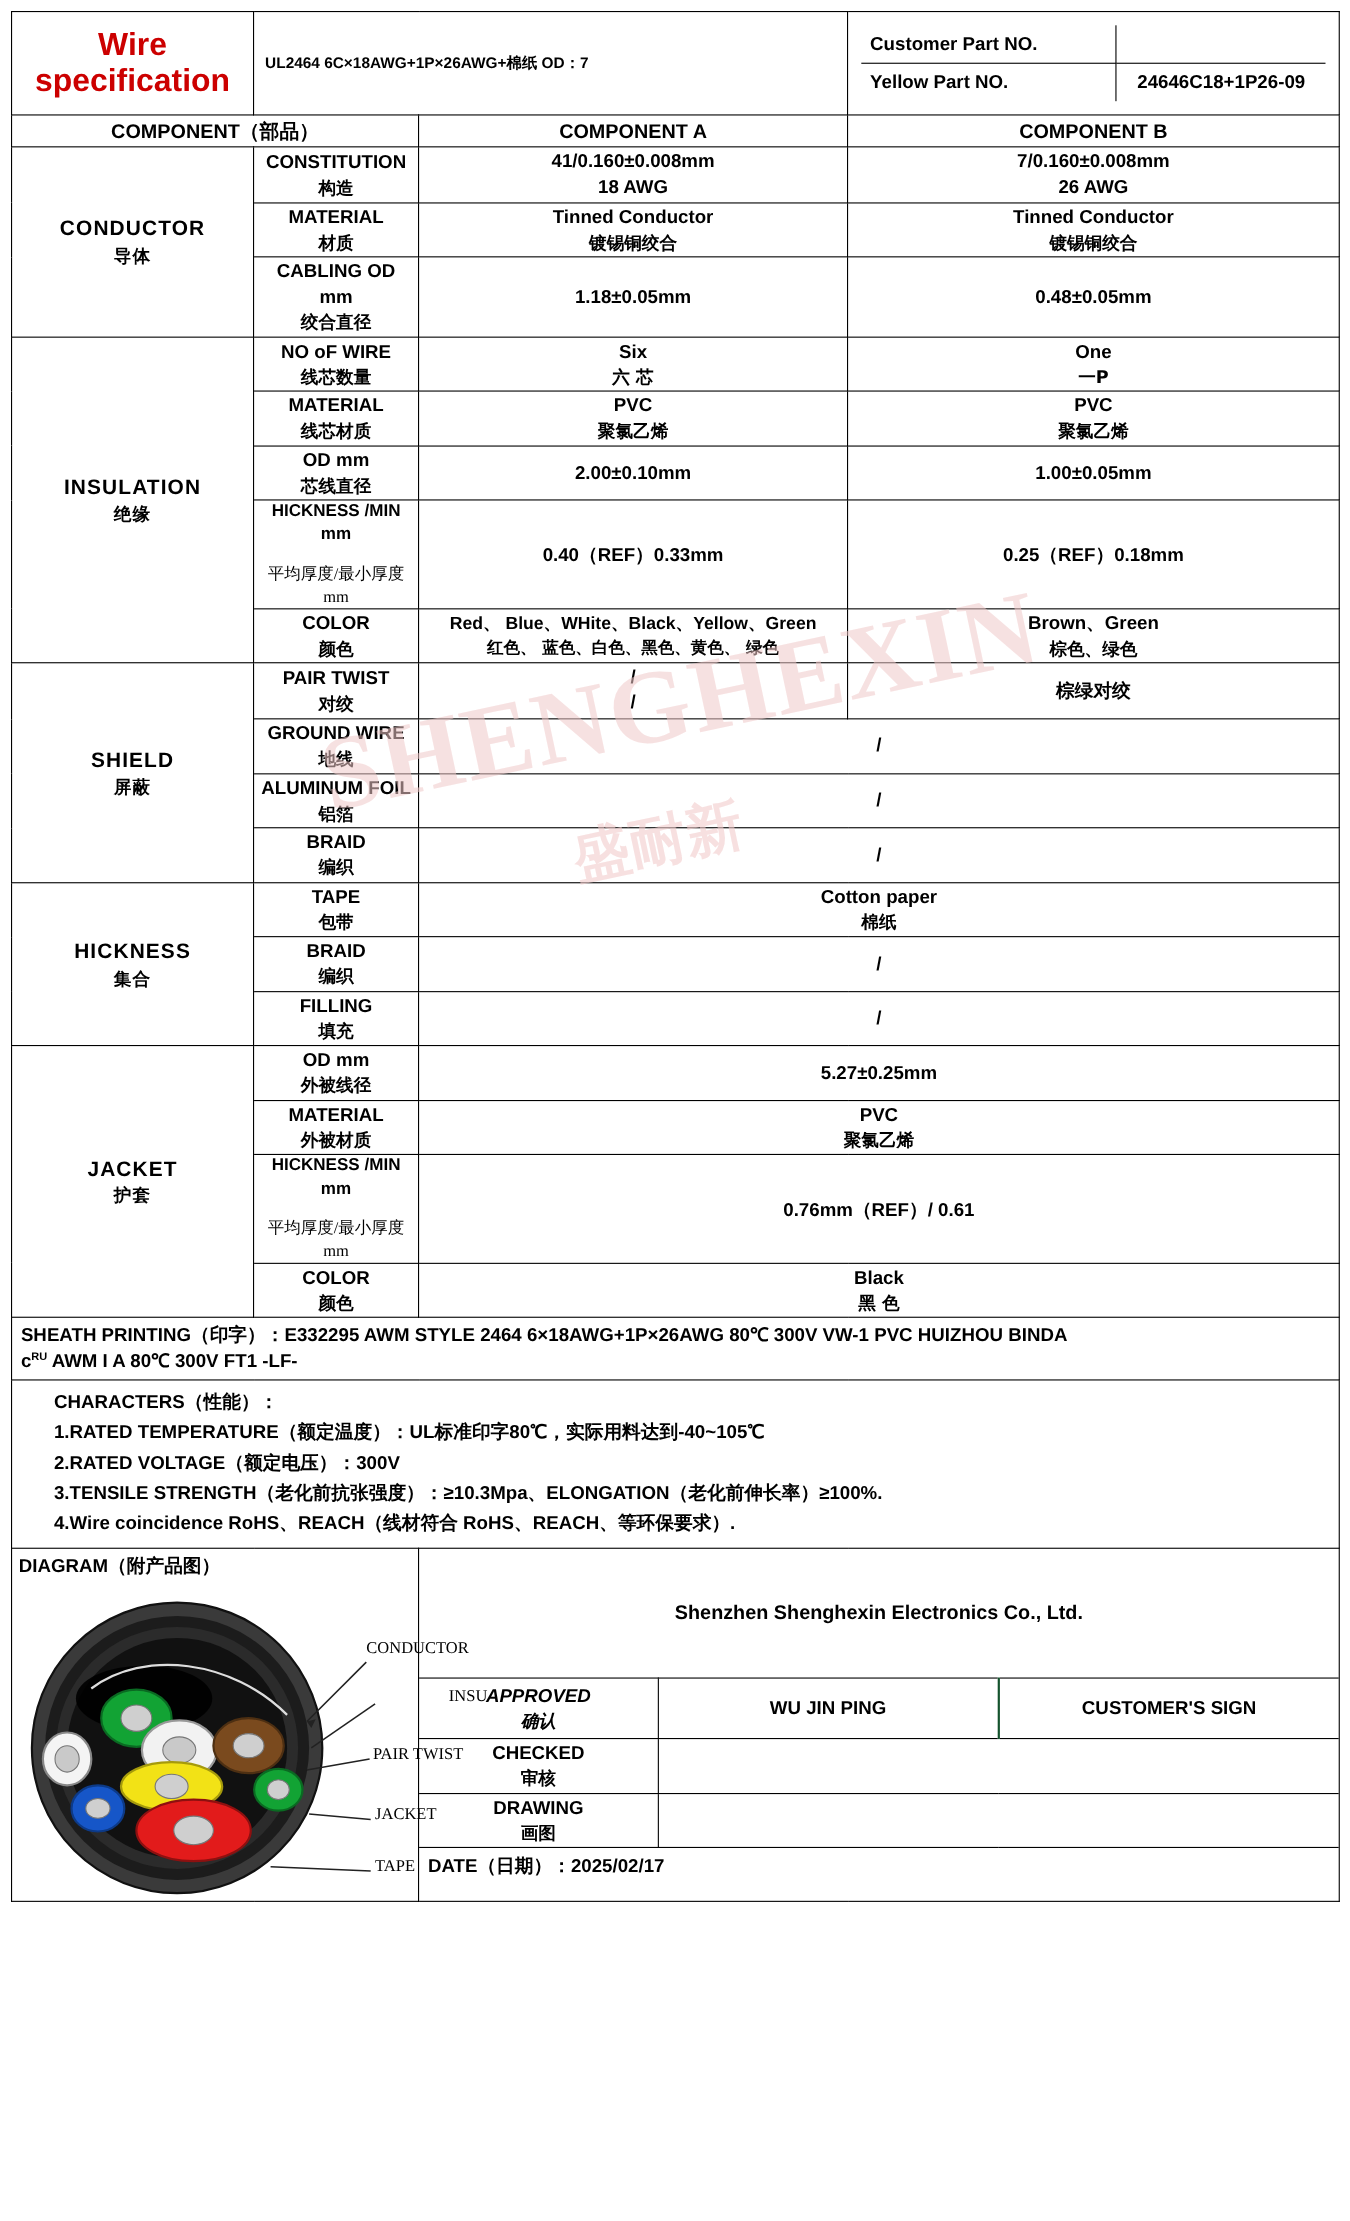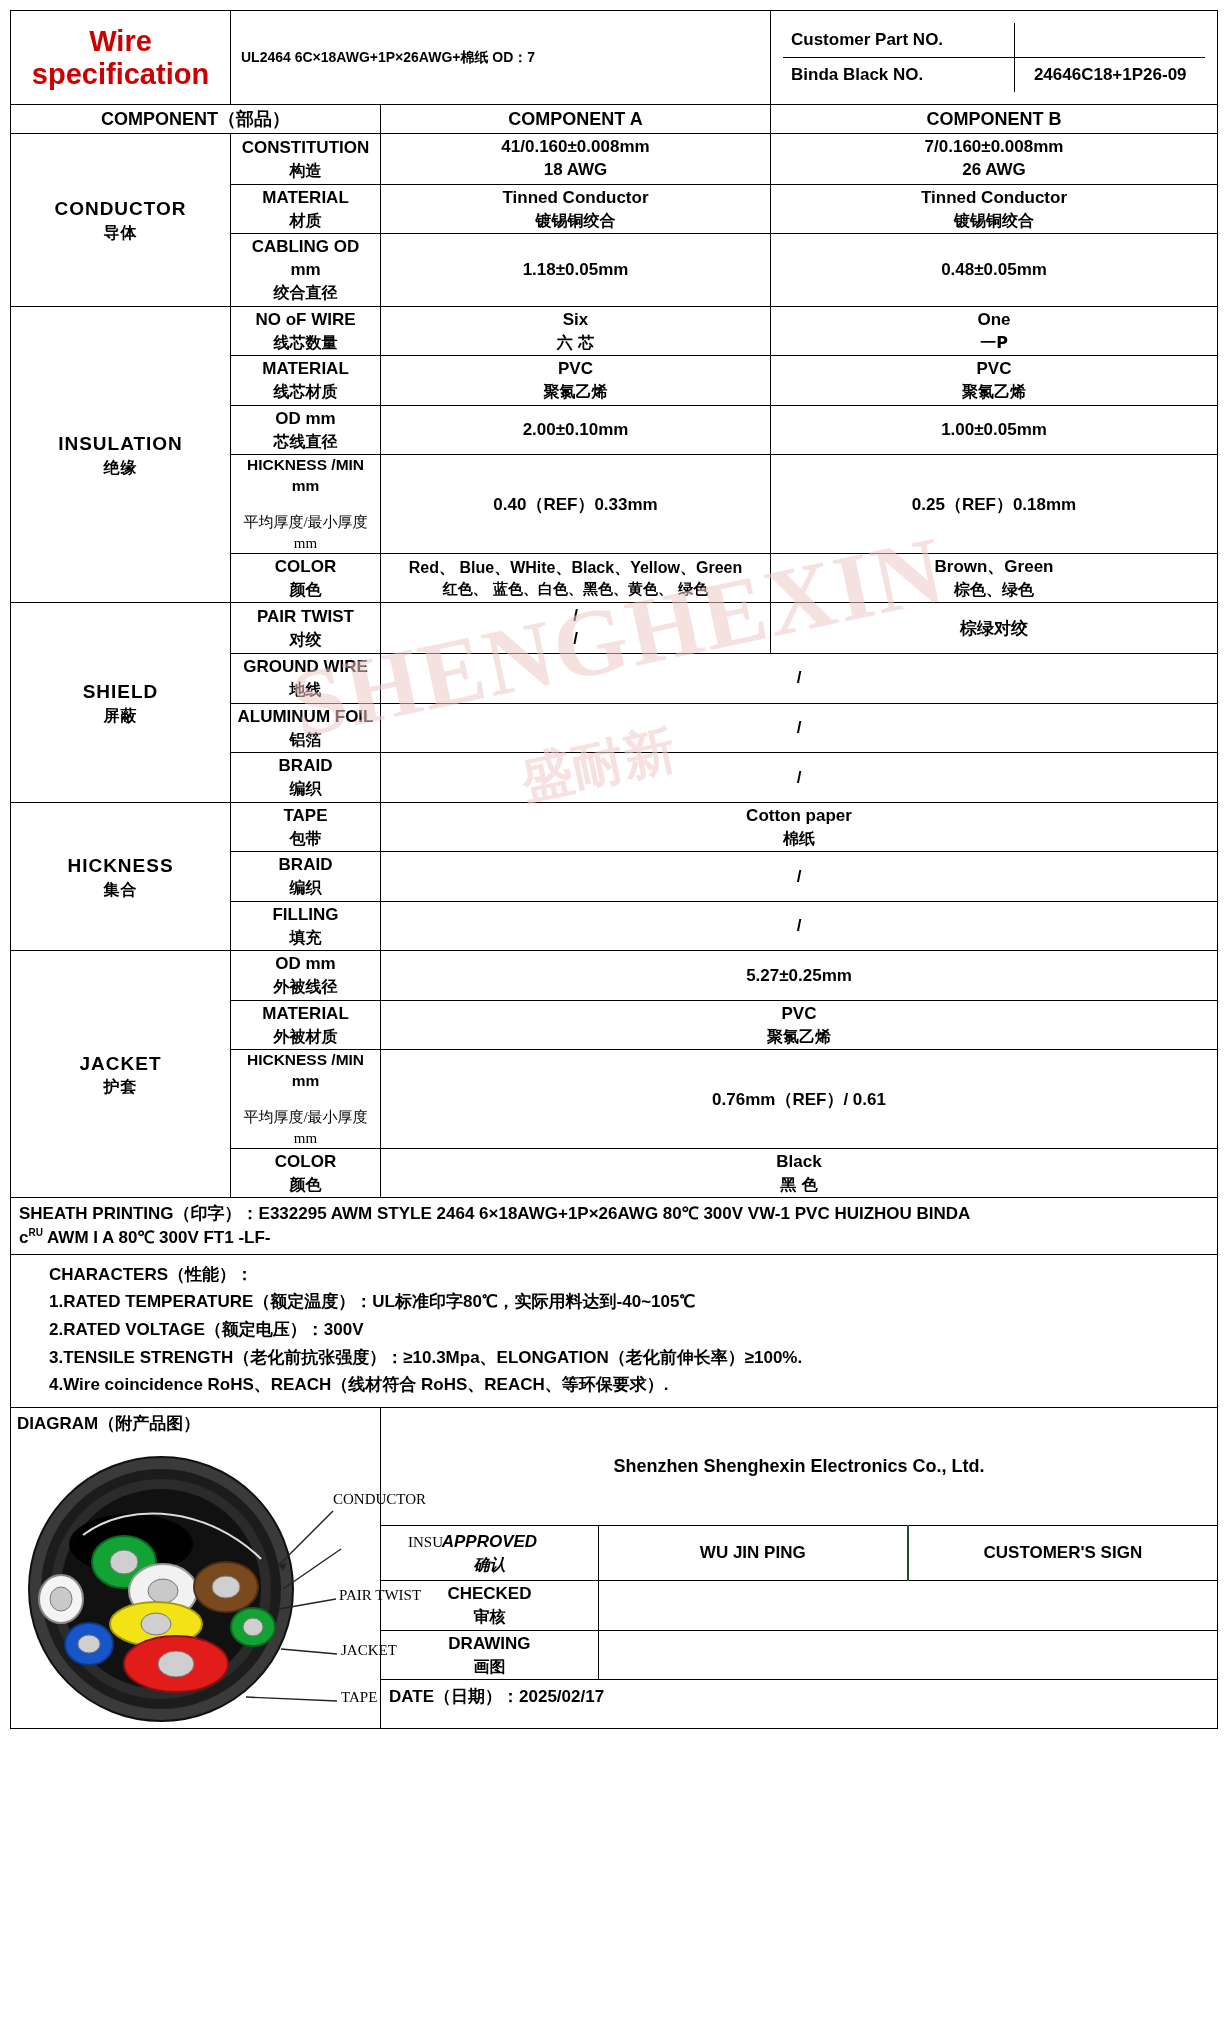--- a/index.html
+++ b/index.html
@@ -56,21 +56,21 @@
       <td class="title">Wire specification</td>
       <td class="specdesc" colspan="2">UL2464  6C×18AWG+1P×26AWG+棉纸  OD：7</td>
       <td style="padding:12px;">
         <table style="width:100%;margin:0;border:none;">
           <tbody>
                 <tr>
             <td class="cust" style="border:none;border-bottom:1px solid #000;border-right:1px solid #000;width:52%;">Customer Part NO.</td>
             <td class="custval" style="border:none;border-bottom:1px solid #000;"></td>
           </tr>
           <tr>
-            <td class="cust" style="border:none;border-right:1px solid #000;">Binda Black NO.</td>
+            <td class="cust" style="border:none;border-right:1px solid #000;">Yellow Part NO.</td>
             <td class="custval" style="border:none;">24646C18+1P26-09</td>
           </tr>
         </tbody>
             </table>
       </td>
     </tr>
 
     <tr>
       <td class="hdr" colspan="2">COMPONENT（部品）</td>
       <td class="hdr">COMPONENT A</td>

